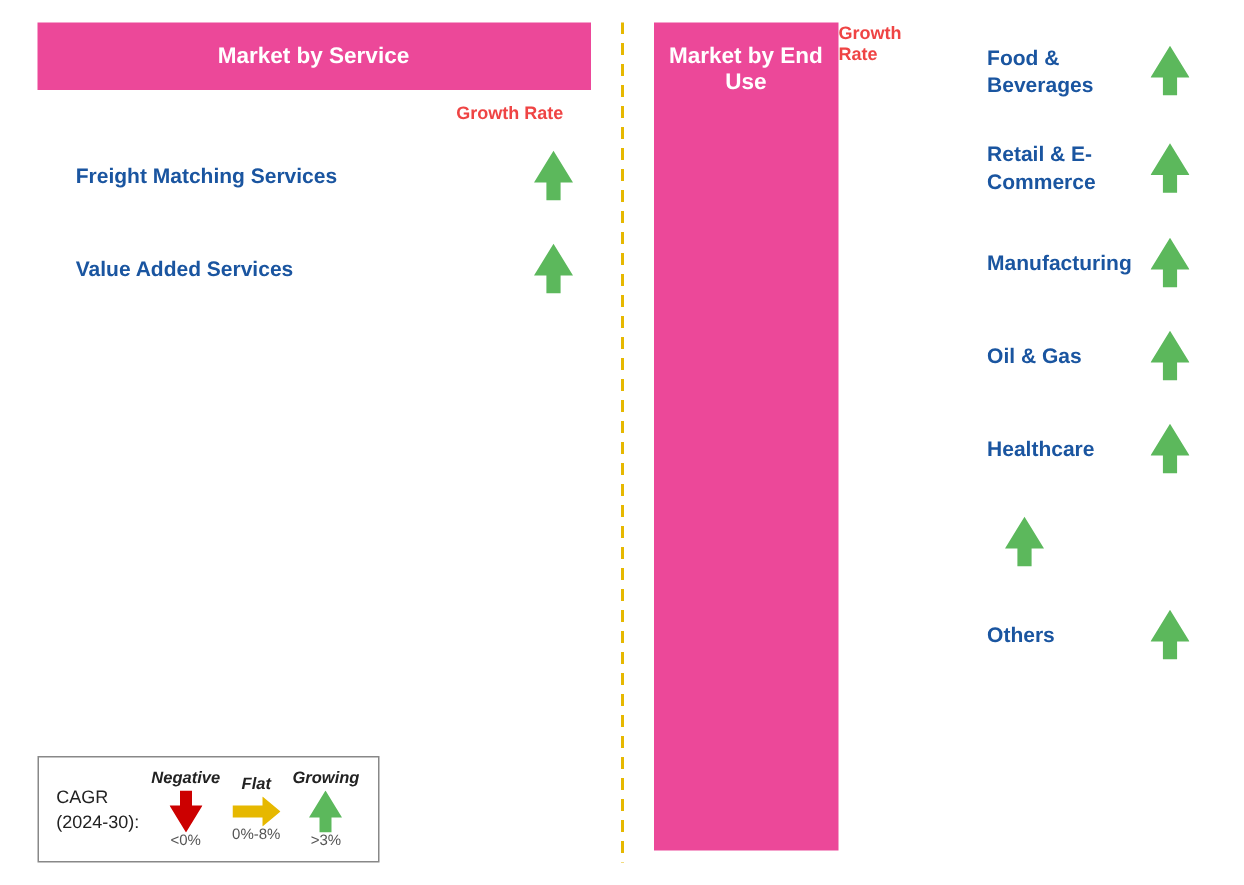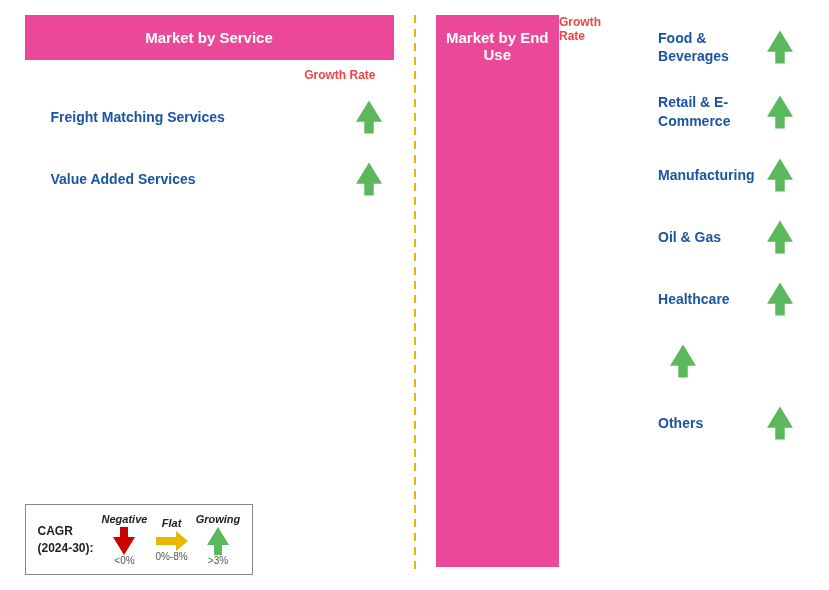--- a/index.html
+++ b/index.html
@@ -104,21 +104,21 @@
       display: inline-flex;
       align-items: center;
       gap: 8px;
       font-size: 12px;
       width: auto;
       align-self: flex-start;
     }
     .legend-cagr {
       font-size: 12px;
       color: #222;
-      font-weight: bold;
+      font-weight: normal;
       line-height: 1.4;
     }
     .legend-item {
       display: flex;
       flex-direction: column;
       align-items: center;
       font-size: 11px;
     }
     .legend-item .leg-label {
       font-style: italic;

